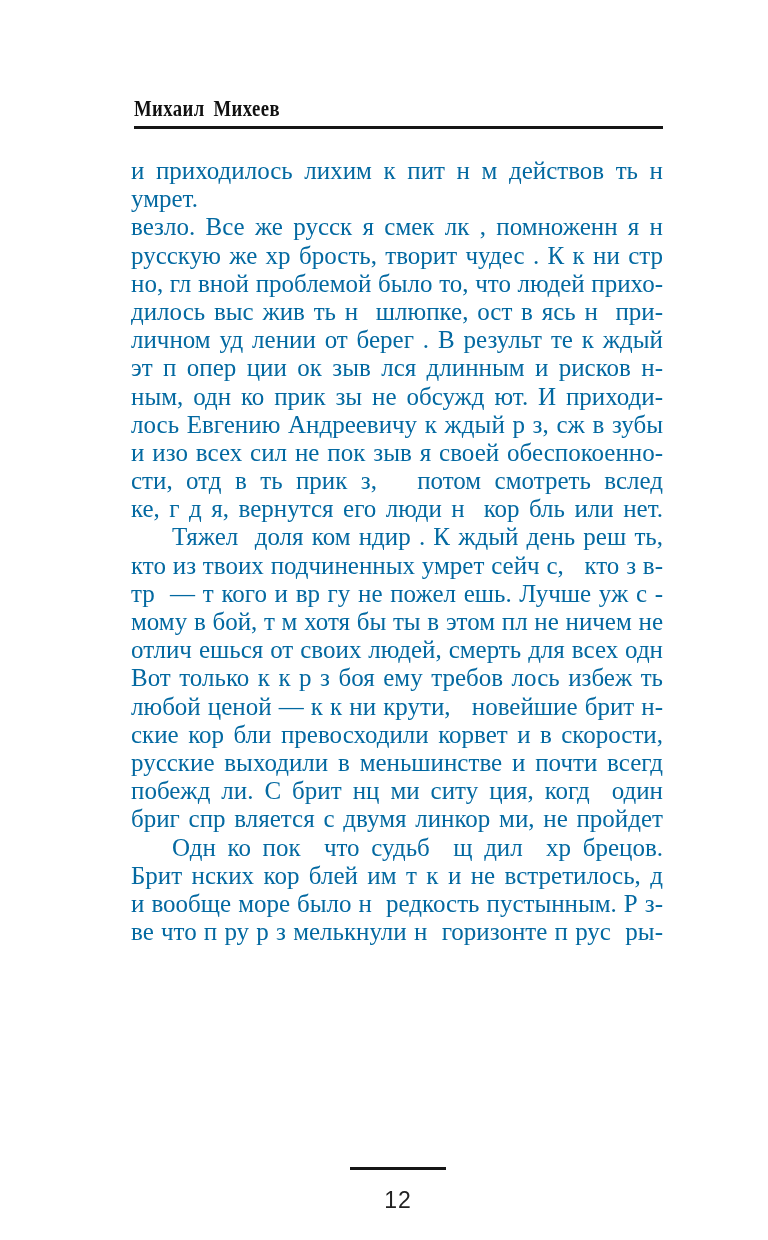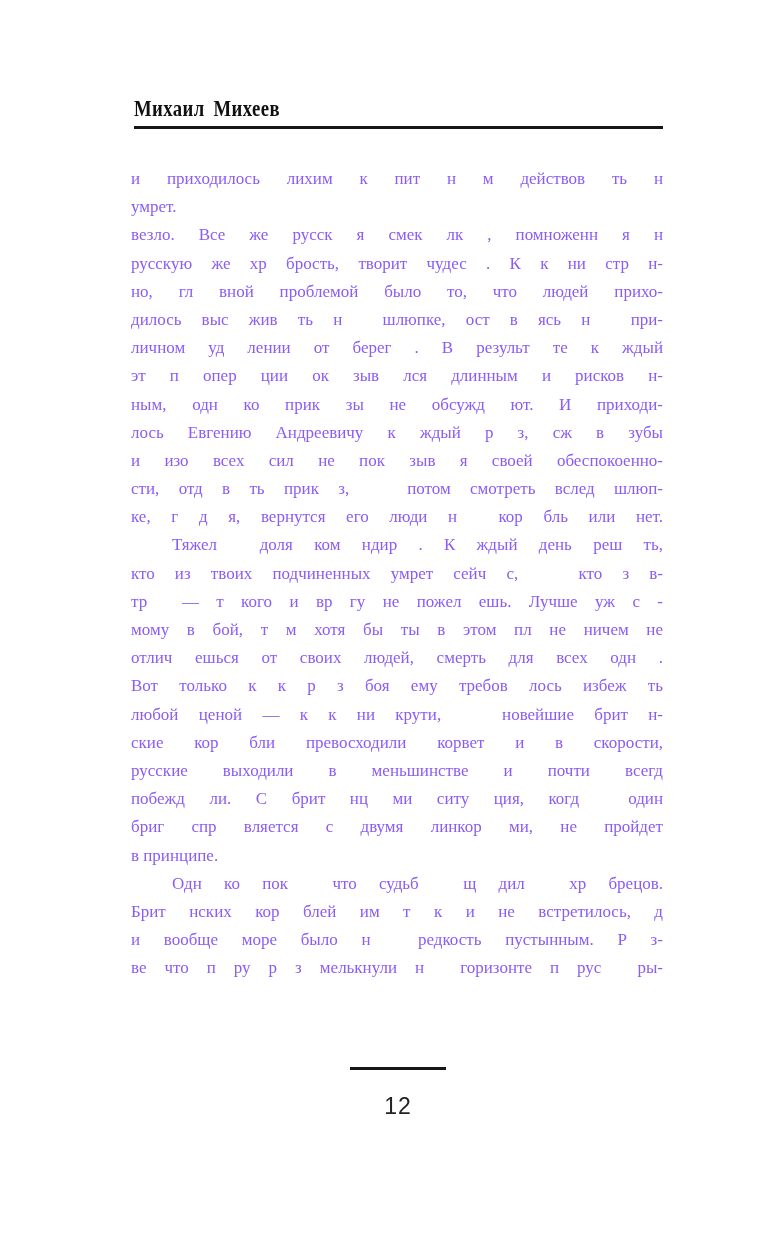--- a/index.html
+++ b/index.html
@@ -35,42 +35,41 @@
     top: 126px;
     width: 529px;
     height: 3px;
     background: #161616;
   }
   .body-text {
     position: absolute;
     left: 131px;
     top: 157px;
     width: 532px;
-    color: #8b5cf6;
-    font-size: 17px;
+    color: #0369a1;
+    font-size: 25px;
     line-height: 28.2px;
-    margin-top: 8px;
   }
   .line {
     white-space: pre-wrap;
     text-align: justify;
     text-align-last: justify;
     height: 28.2px;
     overflow: hidden;
   }
   .line.first { text-indent: 41px; }
   .line.last { text-align-last: left; }
   .footer {
     position: absolute;
     left: 350px;
-    top: 1067px;
+    top: 1167px;
     width: 96px;
     border-top: 3px solid #161616;
     text-align: center;
-    padding-top: 23px;
+    padding-top: 17px;
   }
   .page-number {
     font-family: "Liberation Sans", sans-serif;
     font-size: 23px;
     color: #222222;
     letter-spacing: 1px;
   }
 </style>
 </head>
 <body>
@@ -99,21 +98,20 @@
       <div class="line">кто из твоих подчиненных умрет сейч с,   кто з в-</div>
       <div class="line">тр  — т кого и вр гу не пожел ешь. Лучше уж с -</div>
       <div class="line">мому в бой, т м хотя бы ты в этом пл не ничем не</div>
       <div class="line">отлич ешься от своих людей, смерть для всех одн .</div>
       <div class="line">Вот только к к р з боя ему требов лось избеж ть</div>
       <div class="line">любой ценой — к к ни крути,   новейшие брит н-</div>
       <div class="line">ские кор бли превосходили корвет и в скорости,</div>
       <div class="line">русские выходили в меньшинстве и почти всегд</div>
       <div class="line">побежд ли. С брит нц ми ситу ция, когд  один</div>
       <div class="line">бриг спр вляется с двумя линкор ми, не пройдет</div>
-      <div class="line last">в принципе.</div>
       <div class="line first">Одн ко пок  что судьб  щ дил  хр брецов.</div>
       <div class="line">Брит нских кор блей им т к и не встретилось, д</div>
       <div class="line">и вообще море было н  редкость пустынным. Р з-</div>
       <div class="line">ве что п ру р з мелькнули н  горизонте п рус  ры-</div>
     </div>
 
   <div class="footer">
     <div class="page-number">12</div>
   </div>
 

